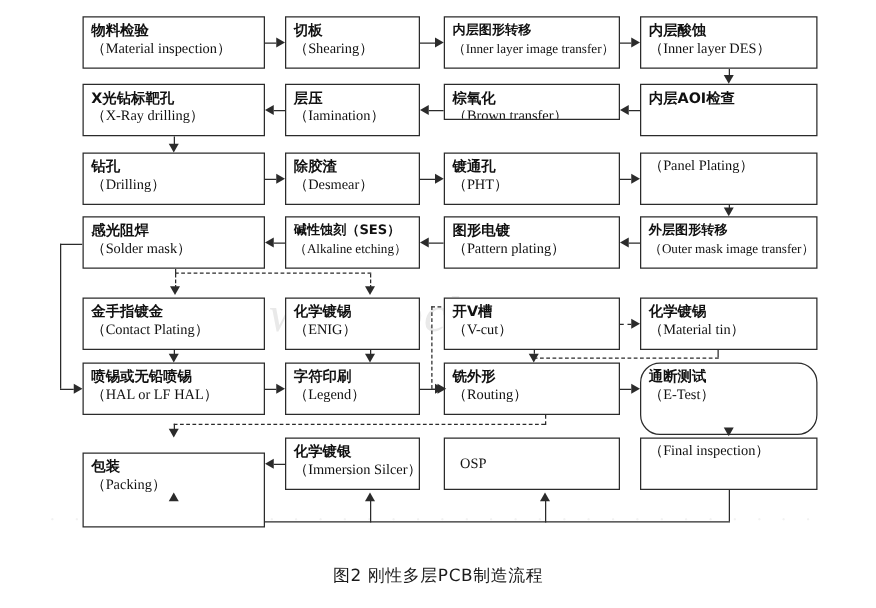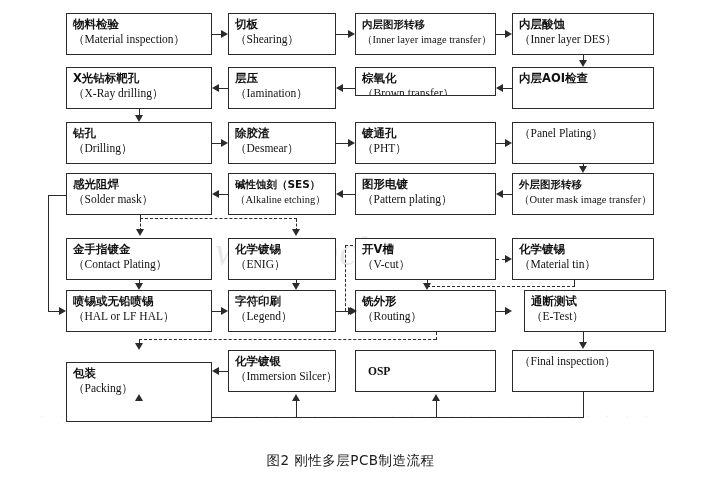--- a/index.html
+++ b/index.html
@@ -75,21 +75,20 @@
     font-size: 11.5px;
     color: #111111;
     line-height: 15px;
     white-space: nowrap;
   }
   .node.tight .cn, .node.tight .en { font-size: 10.5px; }
   .node.single {
     display: flex;
     align-items: center;
     padding-top: 0;
-    font-weight: bold;
   }
 
   
   .ln {
     position: absolute;
     background: #2b2b2b;
     z-index: 2;
   }
   .ln.h { height: 1px; }
   .ln.v { width: 1px; }
@@ -228,21 +227,21 @@
     <span class="en">（HAL or LF HAL）</span>
   </div>
   <div class="node" style="left:355px; top:290px; width:141px; height:42px;">
     <span class="cn">铣外形</span>
     <span class="en">（Routing）</span>
   </div>
   <div class="node" style="left:228px; top:290px; width:108px; height:42px;">
     <span class="cn">字符印刷</span>
     <span class="en">（Legend）</span>
   </div>
-  <div class="node" style="left:524px; top:290px; width:142px; height:42px;">
+  <div class="node" style="left:512px; top:290px; width:142px; height:58px;border-radius:16px;">
     <span class="cn">通断测试</span>
     <span class="en">（E-Test）</span>
   </div>
 
   <div class="node" style="left:66px;  top:362px; width:146px; height:60px;">
     <span class="cn">包装</span>
     <span class="en">（Packing）</span>
   </div>
   <div class="node" style="left:228px; top:350px; width:108px; height:42px;">
     <span class="cn">化学镀银</span>

